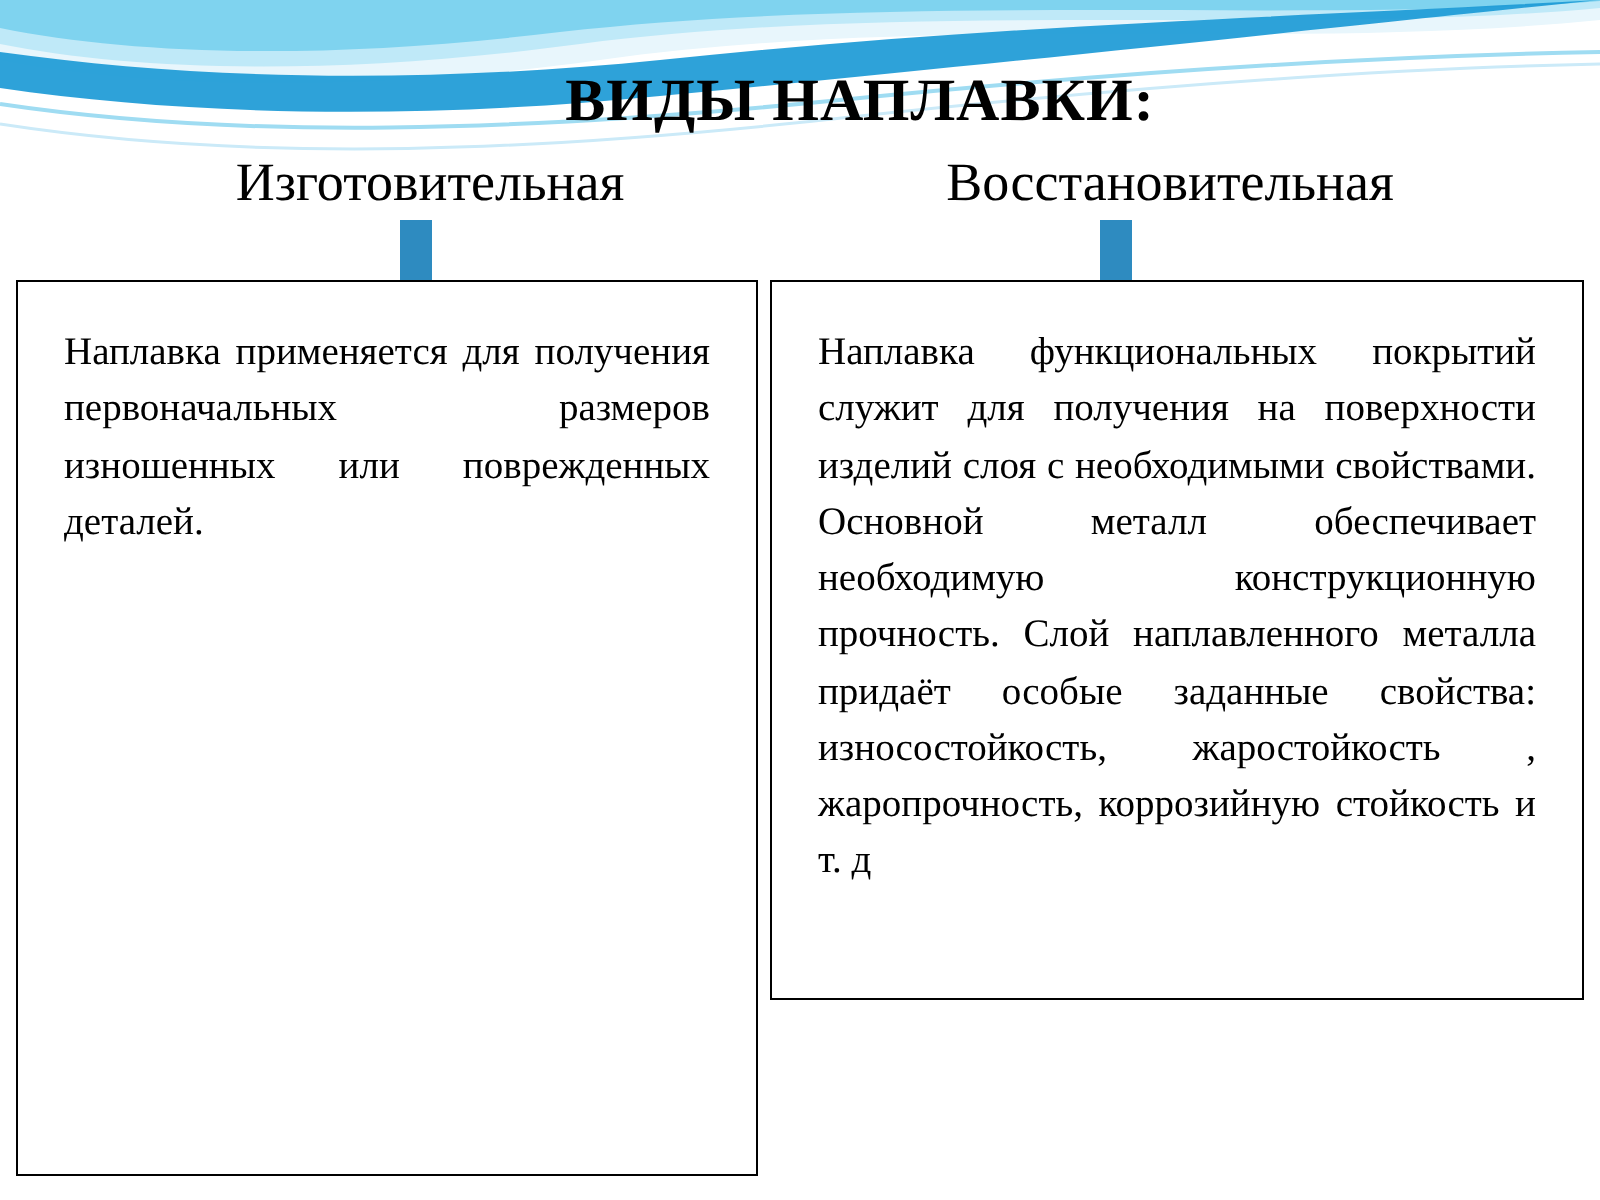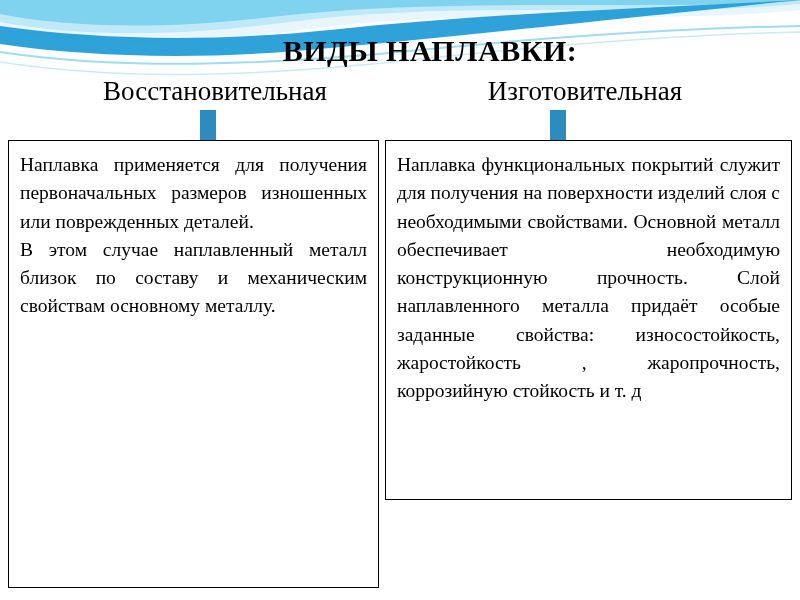--- a/index.html
+++ b/index.html
@@ -79,52 +79,51 @@
     left: 8px;
     width: 371px;
     height: 448px;
   }
   .box-right {
     left: 385px;
     width: 407px;
     height: 360px;
   }
   .box p {
-    margin: 0;
+    margin: 12px;
     text-align: justify;
     text-justify: inter-word;
   }
 </style>
 </head>
 <body>
 
 <svg class="deco-band" viewBox="0 0 800 120" preserveAspectRatio="none">
   <path d="M0,0 L800,0 L800,10 C640,26 470,6 300,30 C180,47 70,44 0,30 Z" fill="#E8F6FC"></path>
   <path d="M0,0 L800,0 L800,4 C650,18 460,0 290,22 C170,38 70,36 0,22 Z" fill="#BFE9F8"></path>
   <path d="M0,0 L800,0 L800,0.5 C660,12 455,-4 280,16 C165,30 70,28 0,14 Z" fill="#7FD3EF"></path>
   <path d="M0,0 L800,0 C700,10 520,30 330,48 C210,60 95,58 0,44 L0,26 C100,40 210,42 330,30 C500,12 660,8 800,0 Z" fill="#1C9AD6" opacity="0.92"></path>
   <path d="M0,52 C120,70 260,66 420,50 C570,35 690,28 800,26" fill="none" stroke="#9FDCF2" stroke-width="2"></path>
   <path d="M0,62 C130,82 270,76 430,58 C580,42 700,34 800,32" fill="none" stroke="#CBEAF8" stroke-width="1.5"></path>
 </svg>
 
 <div class="slide-title">ВИДЫ НАПЛАВКИ:</div>
 
 <div class="subtitle-row">
+  <div class="subtitle">Изготовительная</div>
   <div class="subtitle">Восстановительная</div>
-  <div class="subtitle">Изготовительная</div>
 </div>
 
 <svg class="arrow left" viewBox="0 0 46 62">
   <polygon points="15,0 31,0 31,34 44,34 23,60 2,34 15,34" fill="#2E8BC0"></polygon>
 </svg>
 
 <svg class="arrow right" viewBox="0 0 46 62">
   <polygon points="15,0 31,0 31,34 44,34 23,60 2,34 15,34" fill="#2E8BC0"></polygon>
 </svg>
 
 <div class="box box-left">
   <p>Наплавка применяется для получения первоначальных размеров изношенных или поврежденных деталей.</p>
-  <p class="last-para">В этом случае наплавленный металл близок по составу и механическим свойствам основному металлу.</p>
 </div>
 
 <div class="box box-right">
   <p>Наплавка функциональных покрытий служит для получения на поверхности изделий слоя с необходимыми свойствами. Основной металл обеспечивает необходимую конструкционную прочность. Слой наплавленного металла придаёт особые заданные свойства: износостойкость, жаростойкость , жаропрочность, коррозийную стойкость  и т. д</p>
 </div>
 
 </body></html>

